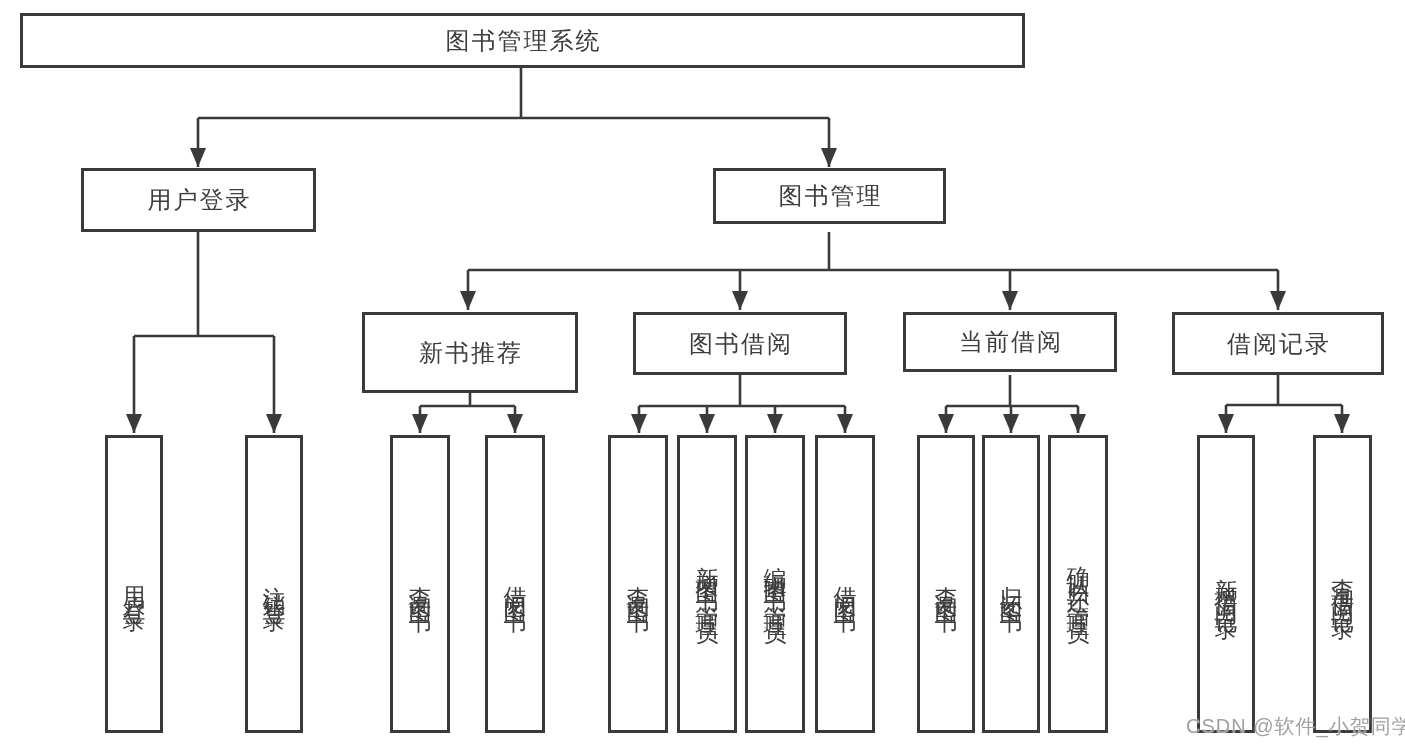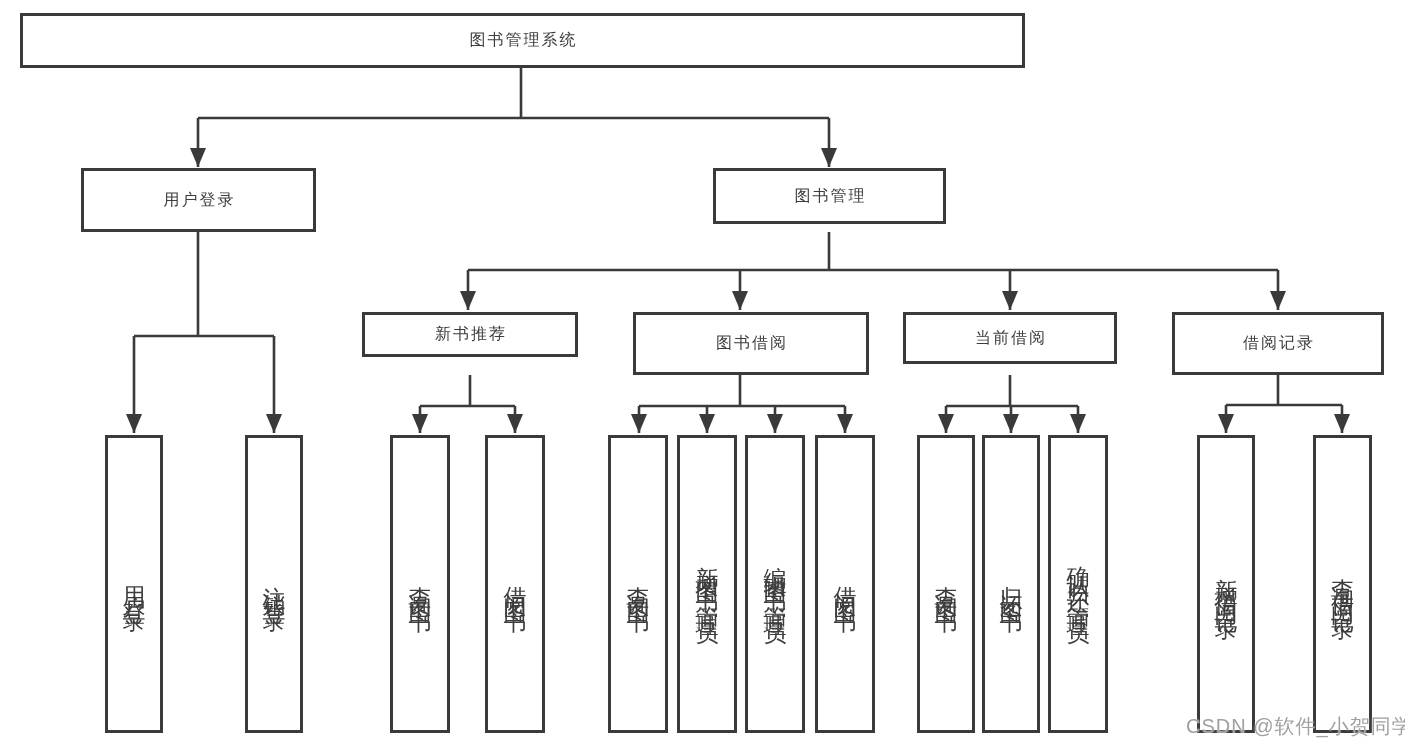--- a/index.html
+++ b/index.html
@@ -7,21 +7,21 @@
     position:relative;width:1405px;height:747px;background:#ffffff;
     font-family:"Liberation Sans","DejaVu Sans",sans-serif;overflow:hidden;
     color:#3d3d3d;
   }
   .wires{position:absolute;left:0;top:0;}
   .wires path{stroke:#3a3a3a;stroke-width:2.6;fill:none;}
   .node{
     position:absolute;box-sizing:border-box;background:#ffffff;
     border:3px solid #3a3a3a;display:flex;align-items:center;justify-content:center;
   }
-  .node.h{font-size:16px;letter-spacing:2px;white-space:nowrap;}
+  .node.h{font-size:24px;letter-spacing:2px;white-space:nowrap;}
   .node.h .lbl{transform:translateX(1px);}
   .node.v{width:58px;height:298px;}
   .vtext{
     writing-mode:vertical-rl;text-orientation:mixed;
     font-size:23px;letter-spacing:8px;line-height:1;
   }
   .watermark{
     position:absolute;left:1186px;top:713px;font-size:20px;letter-spacing:1px;
     color:#a0a0a0;white-space:nowrap;
     text-shadow:0 0 2px #ffffff;
@@ -76,27 +76,27 @@
     <span class="lbl">图书管理系统</span>
   </div>
 
   <div class="node h" style="left:81px;top:168px;width:235px;height:64px;">
     <span class="lbl">用户登录</span>
   </div>
   <div class="node h" style="left:713px;top:168px;width:233px;height:56px;">
     <span class="lbl">图书管理</span>
   </div>
 
-  <div class="node h" style="left:362px;top:312px;width:216px;height:45px;">
+  <div class="node h" style="left:362px;top:312px;width:216px;height:81px;">
     <span class="lbl">新书推荐</span>
   </div>
-  <div class="node h" style="left:633px;top:312px;width:236px;height:63px;">
+  <div class="node h" style="left:633px;top:312px;width:214px;height:63px;">
     <span class="lbl">图书借阅</span>
   </div>
-  <div class="node h" style="left:903px;top:312px;width:214px;height:52px;">
+  <div class="node h" style="left:903px;top:312px;width:214px;height:60px;">
     <span class="lbl">当前借阅</span>
   </div>
   <div class="node h" style="left:1172px;top:312px;width:212px;height:63px;">
     <span class="lbl">借阅记录</span>
   </div>
 
   <div class="node v" style="left:105px;top:435px;">
     <span class="vtext">用户登录</span>
   </div>
   <div class="node v" style="left:245px;top:435px;">

